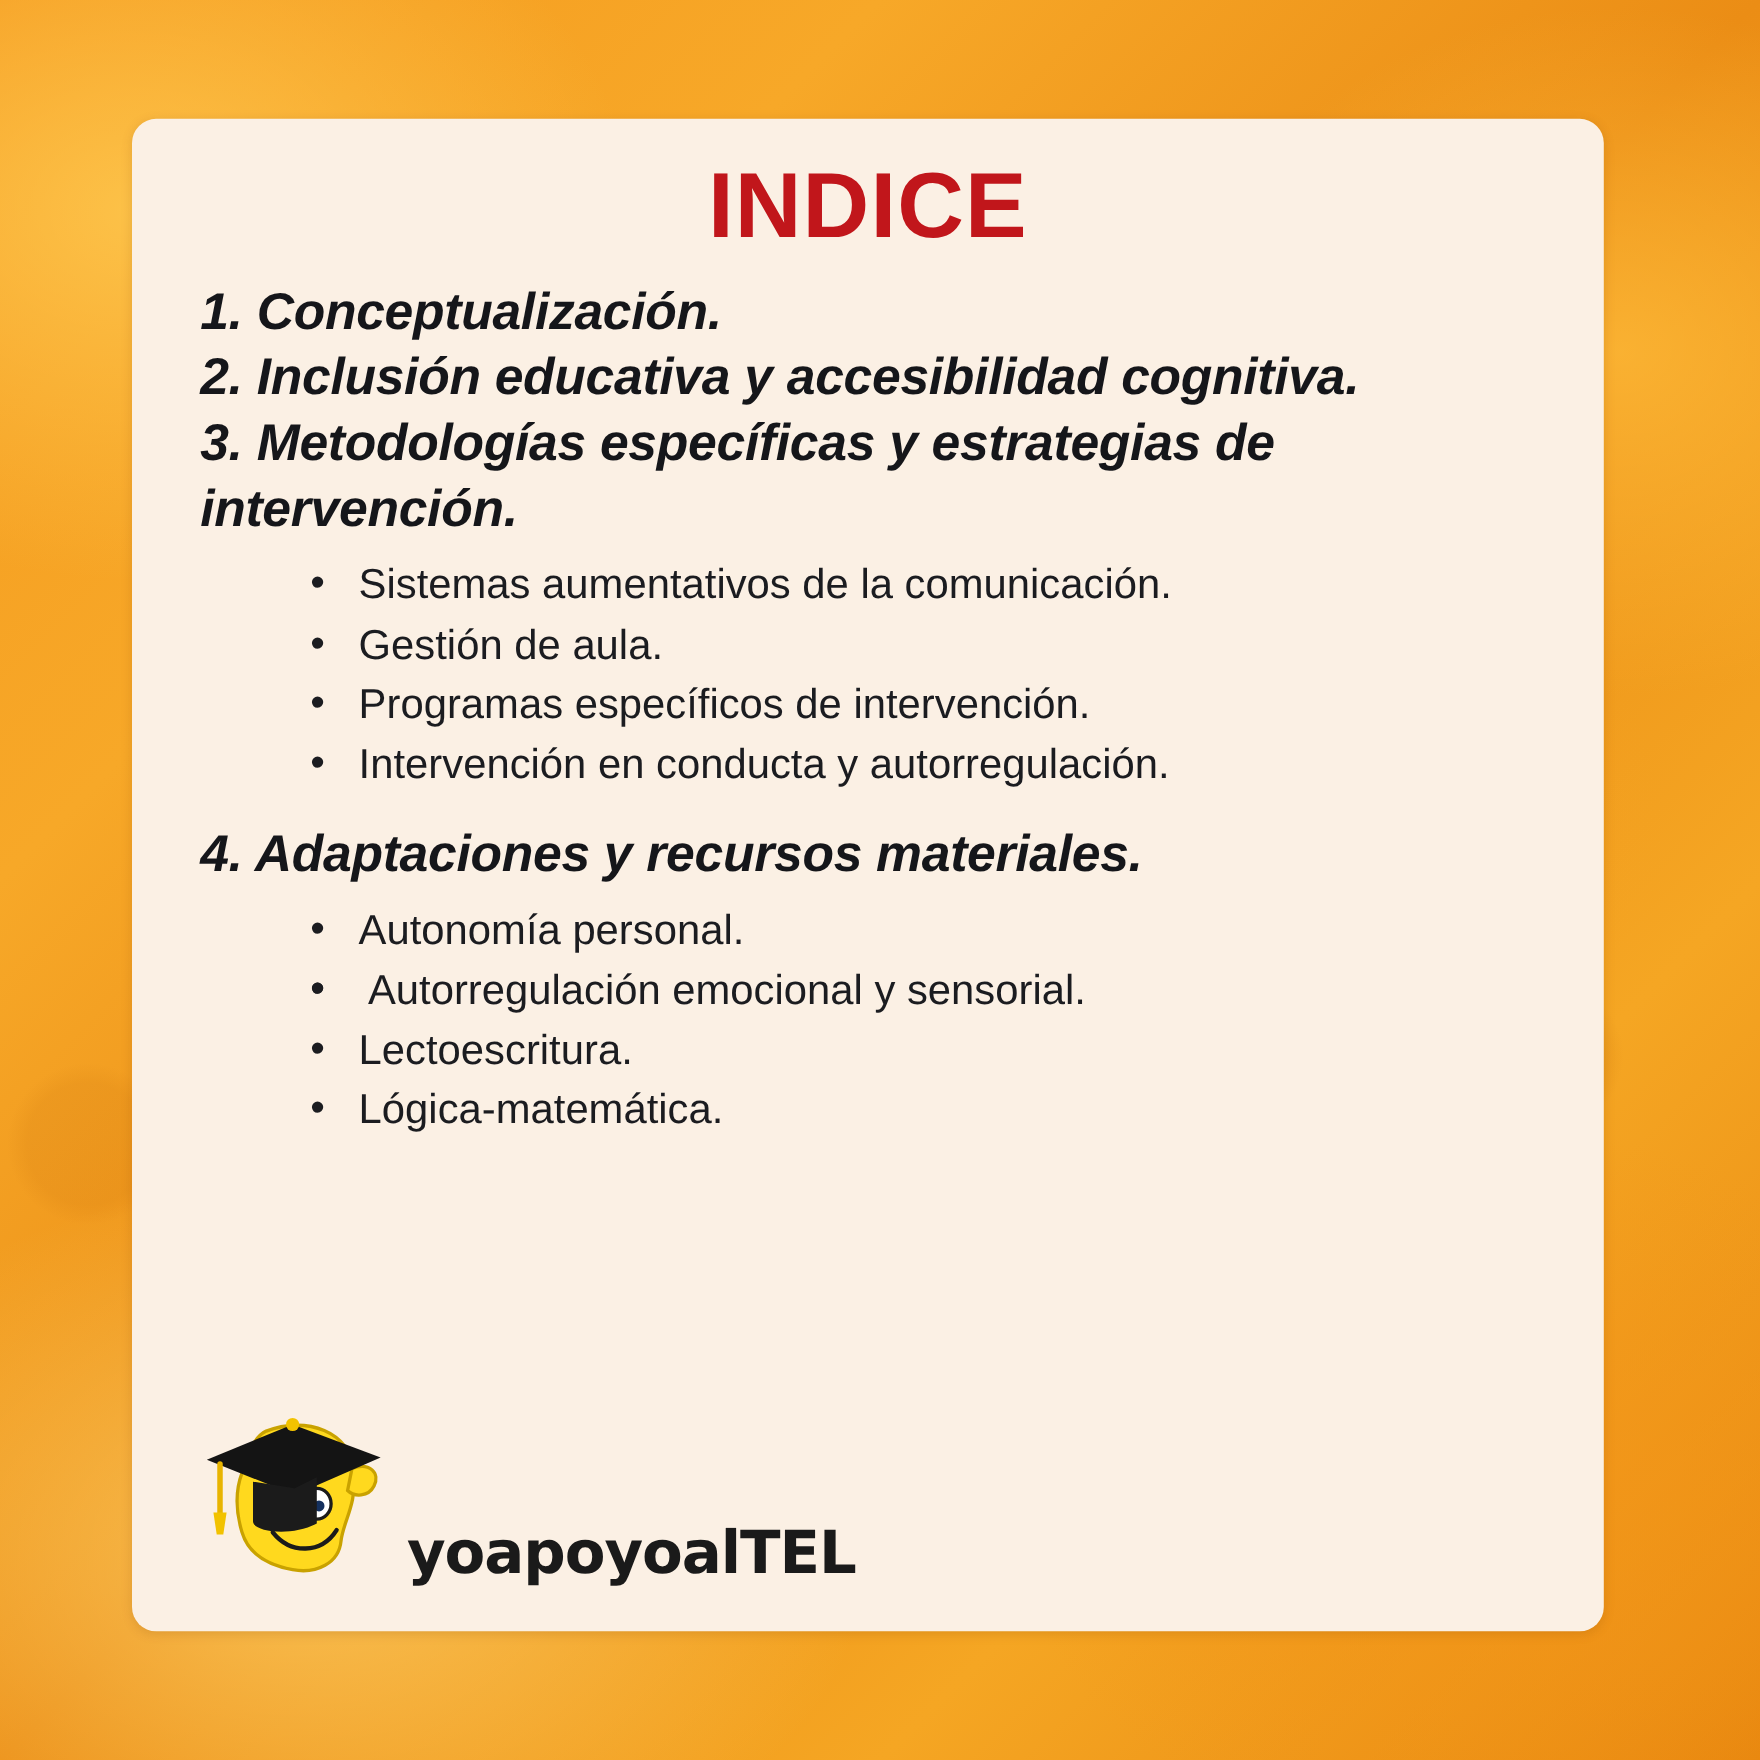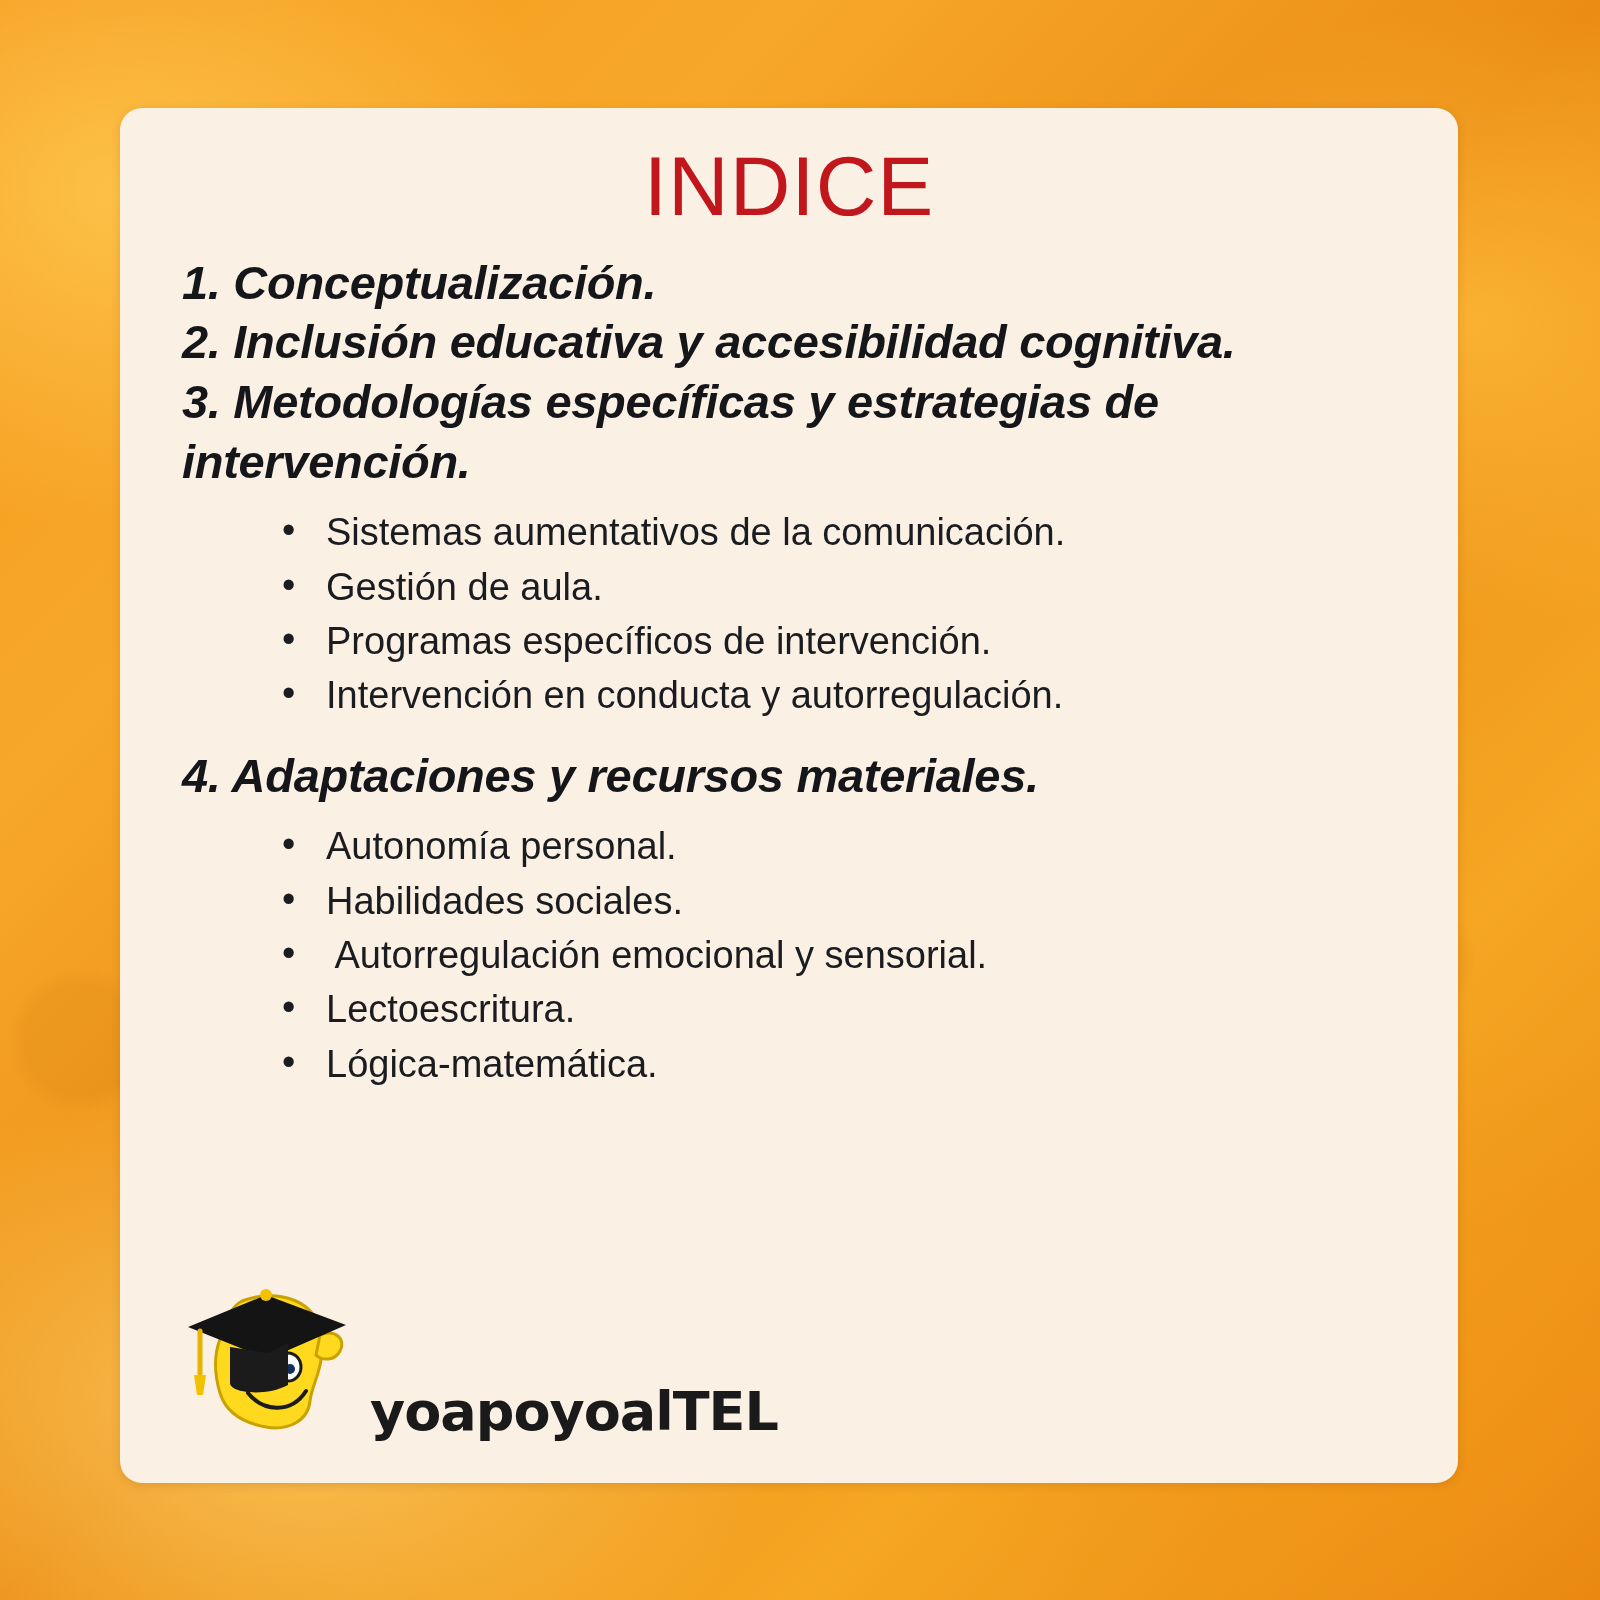--- a/index.html
+++ b/index.html
@@ -44,21 +44,21 @@
     background: #fbf0e4;
     border-radius: 22px;
     box-shadow: 0 2px 10px rgba(120,60,0,0.18);
     padding: 18px 40px 0 40px;
   }
 
   .title {
     text-align: center;
     color: #c1161b;
     font-size: 84px;
-    font-weight: normal;
+    font-weight: bold;
     letter-spacing: 1px;
     line-height: 1.15;
     margin-top: 12px;
     margin-bottom: 18px;
   }
 
   .numbered {
     font-size: 47px;
     font-weight: bold;
     color: #15161a;
@@ -167,21 +167,21 @@
     <li><span class="bullet">•</span><span>Sistemas aumentativos de la comunicación.</span></li>
     <li><span class="bullet">•</span><span>Gestión de aula.</span></li>
     <li><span class="bullet">•</span><span>Programas específicos de intervención.</span></li>
     <li><span class="bullet">•</span><span>Intervención en conducta y autorregulación.</span></li>
   </ul>
 
   <div class="numbered group">4. Adaptaciones y recursos materiales.</div>
 
   <ul class="sublist">
     <li><span class="bullet">•</span><span>Autonomía personal.</span></li>
-    <li><span class="bullet">•</span><span>Habilidades sociales.</span></li>
+    <li><span class="bullet">•</span></li>
     <li><span class="bullet">•</span><span> Autorregulación emocional y sensorial.</span></li>
     <li><span class="bullet">•</span><span>Lectoescritura.</span></li>
     <li><span class="bullet">•</span><span>Lógica-matemática.</span></li>
   </ul>
 
 
   <div class="footer">
 
     <div class="logo-left">
       <svg class="mark" viewBox="0 0 200 200">

